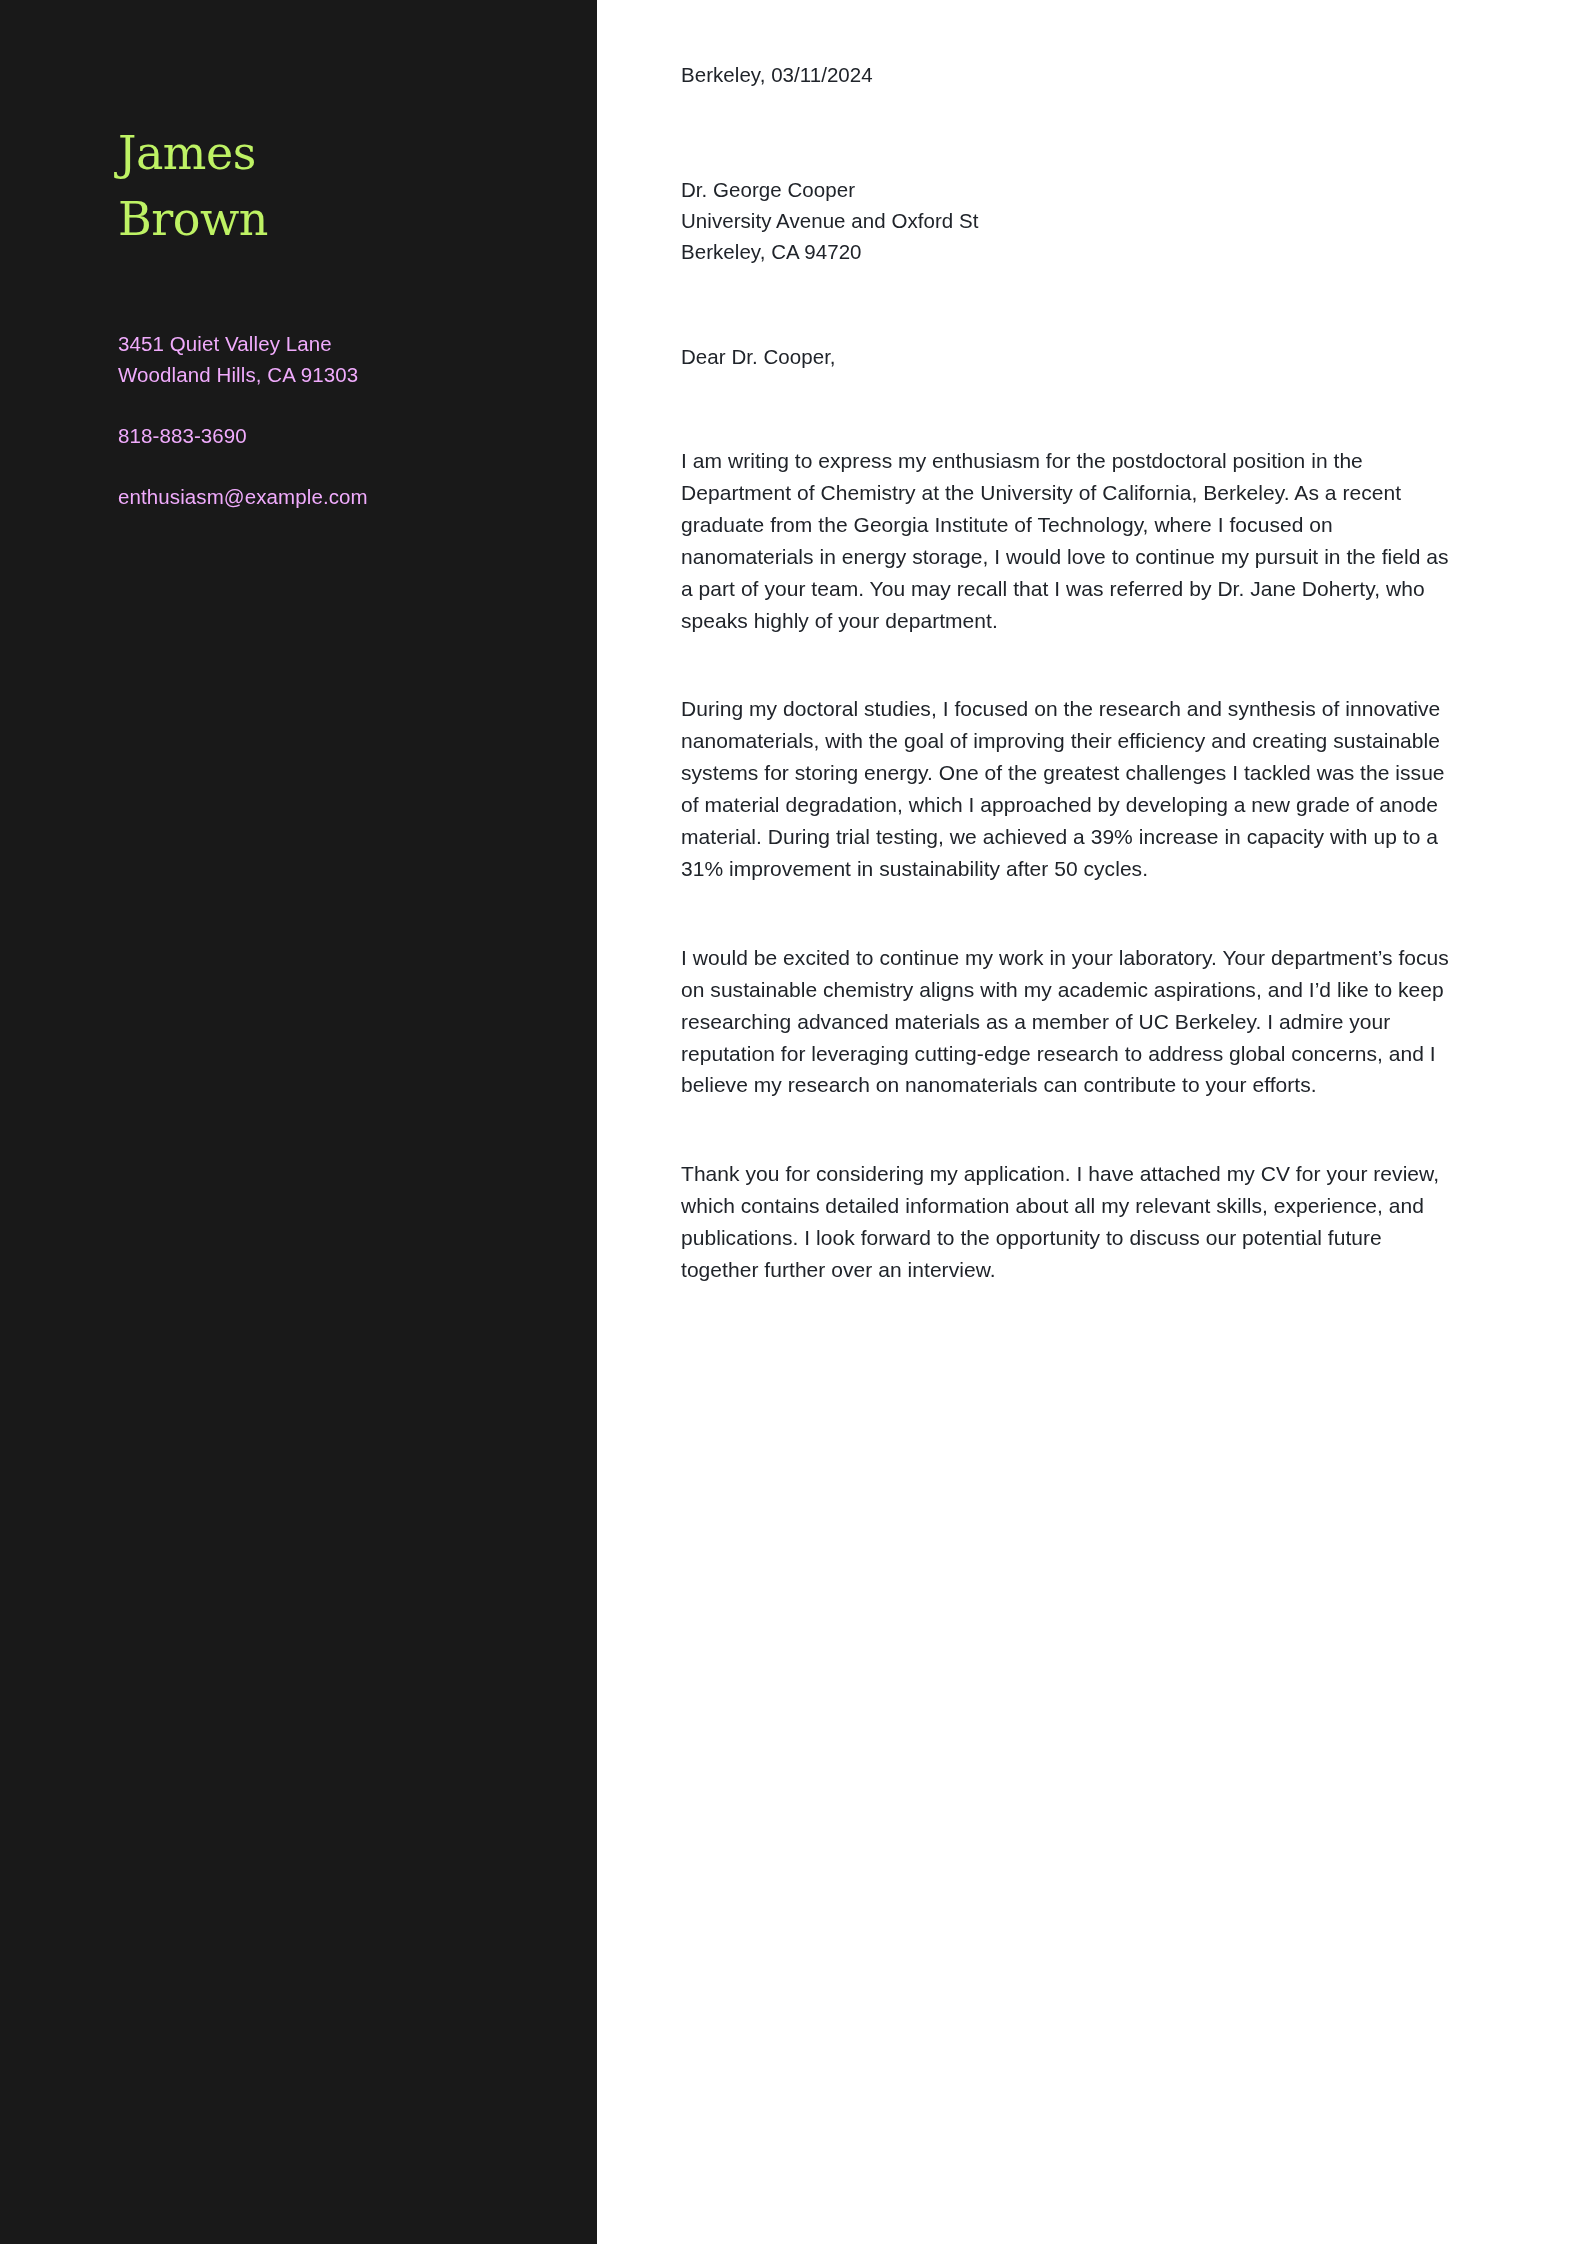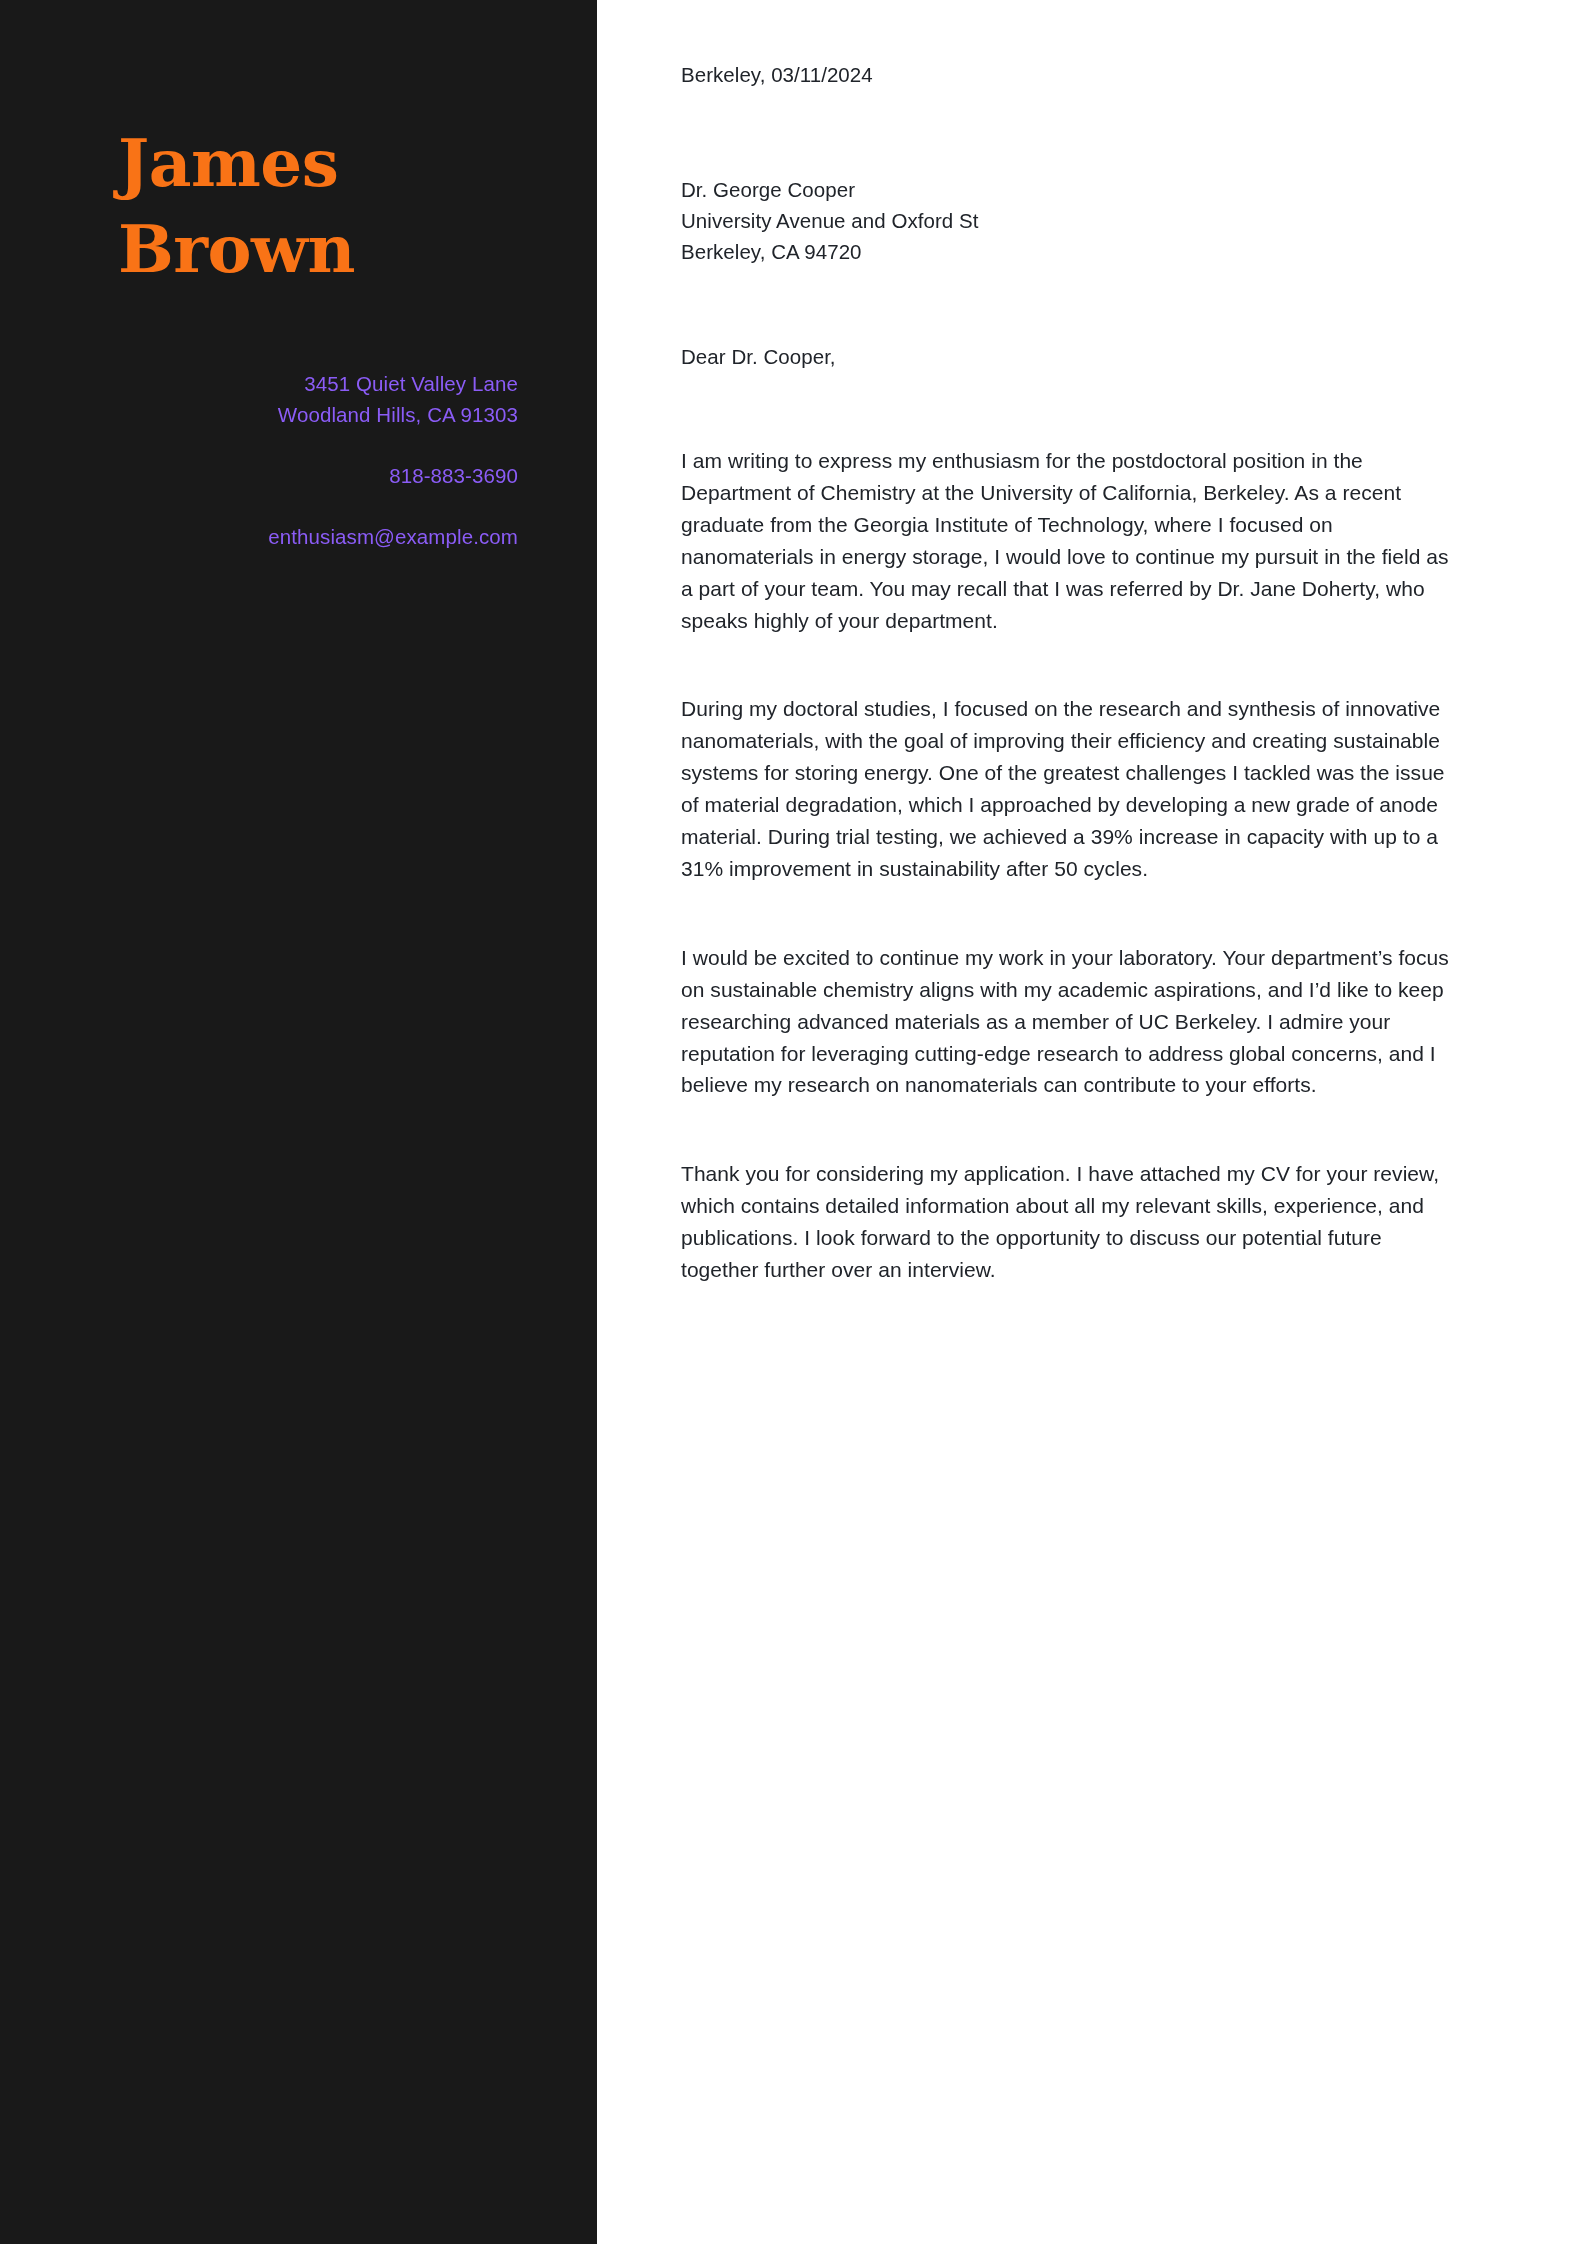--- a/index.html
+++ b/index.html
@@ -24,46 +24,45 @@
     background: #191919;
     box-sizing: border-box;
     padding: 130px 0 0 118px;
   }
   .name-block {
     width: 360px;
     margin-bottom: 0;
   }
   .name-line {
     font-family: "DejaVu Serif", "Liberation Serif", serif;
-    font-weight: 700;
-    font-size: 66px;
+    font-weight: 400;
+    font-size: 46px;
     line-height: 1.0;
-    color: #f97316;
+    color: #bef264;
     letter-spacing: -0.5px;
   }
   .name-line.second {
     margin-top: 20px;
   }
   .contact-block {
     margin-top: 86px;
     width: 400px;
   }
   .contact-group {
     margin-bottom: 30px;
   }
   .contact-group:last-child {
     margin-bottom: 0;
   }
   .contact-line {
     font-size: 20.5px;
     line-height: 1.52;
-    color: #8b5cf6;
+    color: #f0abfc;
     font-weight: 400;
     letter-spacing: 0.1px;
-    text-align: right;
   }
 
   .letter {
     position: absolute;
     left: 681px;
     top: 0;
     width: 800px;
     box-sizing: border-box;
     padding-top: 60px;
   }

